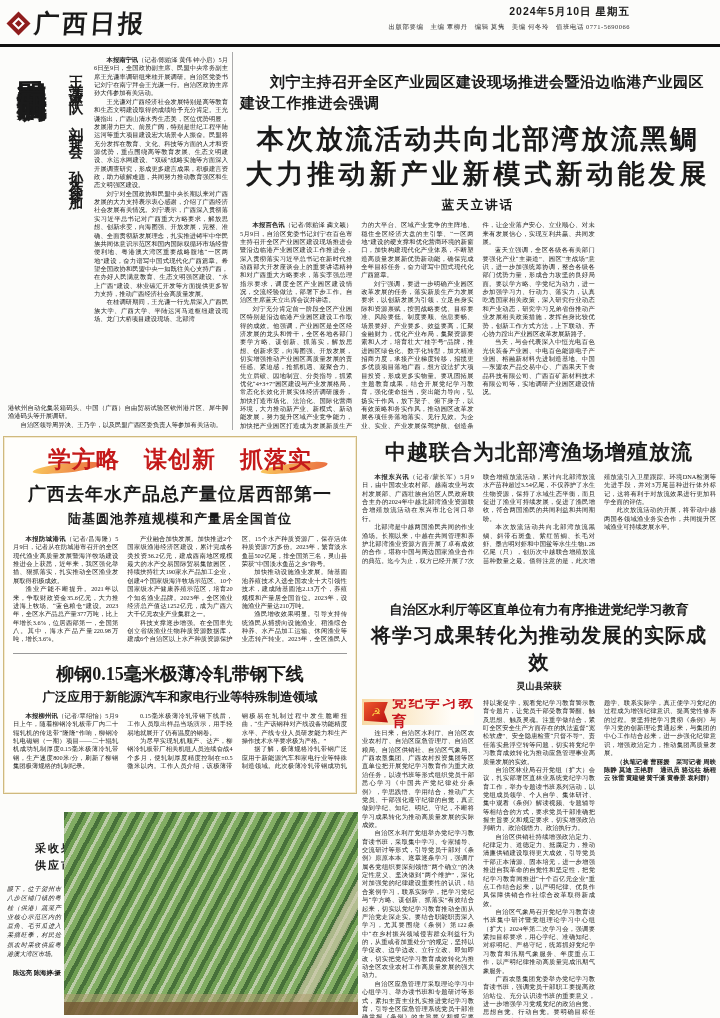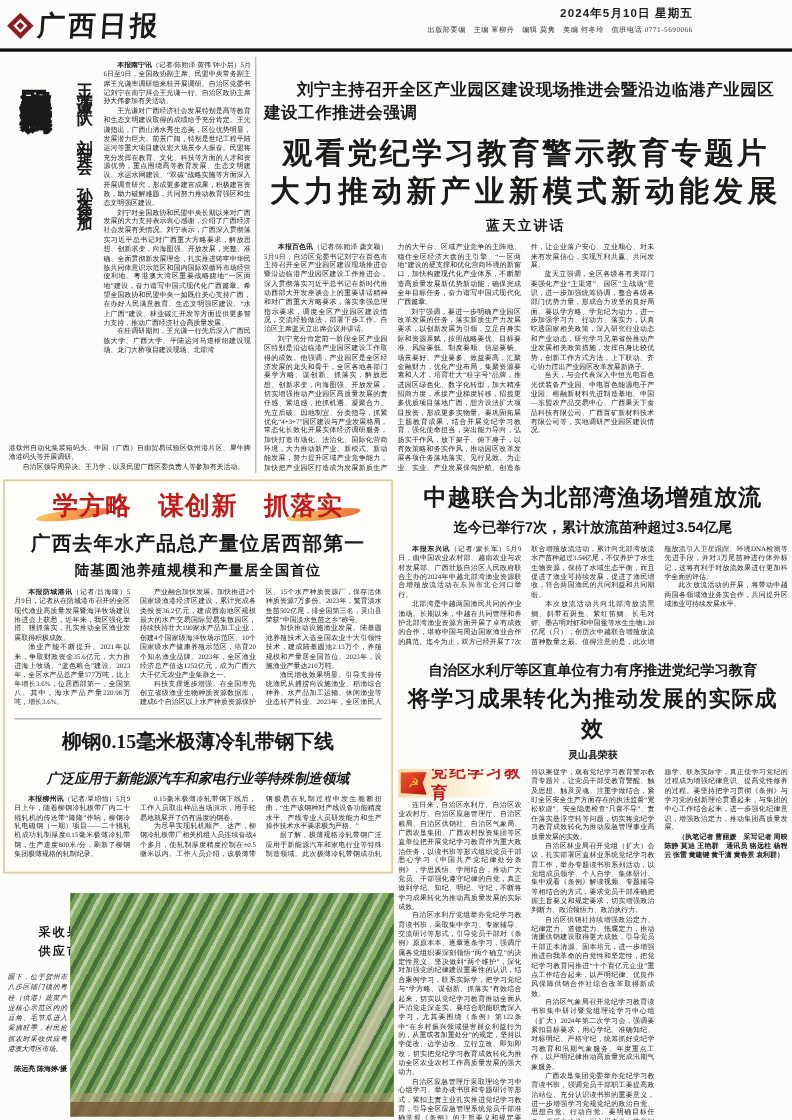--- a/index.html
+++ b/index.html
@@ -115,21 +115,21 @@
       </div>
     <div class="abs body-text no-first-indent" style="left:8px; top:404px; width:220px; height:26px;">
         <p>港钦州自动化集装箱码头、中国（广西）自由贸易试验区钦州港片区、犀牛脚渔港码头等开展调研。</p>
         <p>自治区领导周异决、王乃学，以及民盟广西区委负责人等参加有关活动。</p>
       </div>
   </section>
   <div class="vrule"></div>
 
   <section class="abs" style="left:240px; top:52px; width:476px; height:378px;margin-top:20px;">
     <div class="main-kicker">刘宁主持召开全区产业园区建设现场推进会暨沿边临港产业园区建设工作推进会强调</div>
-    <div class="main-title" style="margin-top:8px;">观看党纪学习教育警示教育专题片</div>
+    <div class="main-title" style="margin-top:8px;">本次放流活动共向北部湾放流黑鲷</div>
     <div class="main-title" style="letter-spacing:4px;">大力推动新产业新模式新动能发展</div>
     <div class="main-speaker">蓝天立讲话</div>
     <div class="body-text cols4" style="margin-top:7px; height:216px;">
         <p><b>本报百色讯</b>（记者/陈贻泽 龚文颖）5月9日，自治区党委书记刘宁在百色市主持召开全区产业园区建设现场推进会暨沿边临港产业园区建设工作推进会，深入贯彻落实习近平总书记在新时代推动西部大开发座谈会上的重要讲话精神和对广西重大方略要求，落实李强总理指示要求，调度全区产业园区建设情况，交流经验做法，部署下步工作。自治区主席蓝天立出席会议并讲话。</p>
         <p>刘宁充分肯定前一阶段全区产业园区特别是沿边临港产业园区建设工作取得的成效。他强调，产业园区是全区经济发展的龙头和骨干，全区各地各部门要学方略、谋创新、抓落实，解放思想、创新求变，向海图强、开放发展，切实增强推动产业园区高质量发展的责任感、紧迫感，抢抓机遇、凝聚合力、先立后破、因地制宜、分类指导，抓紧优化“4+3+7”园区建设与产业发展格局，常态化长效化开展实体经济调研服务，加快打造市场化、法治化、国际化营商环境，大力推动新产业、新模式、新动能发展，努力提升区域产业竞争能力，加快把产业园区打造成为发展新质生产力的大平台、区域产业竞争的主阵地、稳住全区经济大盘的主引擎、“一区两地”建设的硬支撑和优化营商环境的新窗口，加快构建现代化产业体系，不断塑造高质量发展新优势新动能，确保完成全年目标任务，奋力谱写中国式现代化广西篇章。</p>
         <p>刘宁强调，要进一步明确产业园区改革发展的任务，落实新质生产力发展要求，以创新发展为引领，立足自身实际和资源禀赋，按照战略要优、目标要准、风险要低、制度要顺、信息要畅、场景要好、产业要多、效益要高，汇聚金融财力，优化产业布局，集聚资源要素和人才，培育壮大“桂字号”品牌，推进园区绿色化、数字化转型，加大精准招商力度，承接产业梯度转移，招揽更多优质项目落地广西，想方设法扩大项目投资，形成更多实物量。要巩固拓展主题教育成果，结合开展党纪学习教育，强化使命担当，突出能力导向，弘扬实干作风，放下架子、俯下身子，以有效策略和务实作风，推动园区改革发展各项任务落地落实、见行见效。为企业、实业、产业发展保驾护航、创造条件，让企业落户安心、立业顺心、对未来有发展信心，实现互利共赢、共同发展。</p>
         <p>蓝天立强调，全区各级各有关部门要强化产业“主渠道”、园区“主战场”意识，进一步加强统筹协调，整合各级各部门优势力量，形成合力攻坚的良好局面。要以学方略、学党纪为动力，进一步加强学习力、行动力、落实力，认真吃透国家相关政策，深入研究行业动态和产业动态，研究学习兄弟省份推动产业发展相关政策措施，发挥自身比较优势，创新工作方式方法，上下联动、齐心协力蹚出产业园区改革发展新路子。</p>
         <p>当天，与会代表深入中恒光电百色光伏装备产业园、中电百色能源电子产业园、榕融新材料先进制造基地、中国—东盟农产品交易中心、广西果天下食品科技有限公司、广西百矿新材料技术有限公司等，实地调研产业园区建设情况。</p>
       </div>
   </section>
@@ -145,32 +145,31 @@
     <div class="body-text cols3" style="margin-top:7px; height:112px;">
         <p><b>本报防城港讯</b>（记者/吕海隆）5月9日，记者从在防城港市召开的全区现代渔业高质量发展暨海洋牧场建设推进会上获悉，近年来，我区强化举措、狠抓落实，扎实推动全区渔业发展取得积极成效。</p>
         <p>渔业产能不断提升。2021年以来，争取财政资金35.6亿元，大力推进海上牧场、“蓝色粮仓”建设。2023年，全区水产品总产量377万吨，比上年增长3.6%，位居西部第一，全国第八。其中，海水产品产量220.98万吨，增长3.6%。</p>
         <p>产业融合加快发展。加快推进2个国家级渔港经济区建设，累计完成各类投资36.2亿元，建成西南地区规模最大的水产交易国际贸易集散园区，持续扶持壮大190家水产品加工企业，创建4个国家级海洋牧场示范区、10个国家级水产健康养殖示范区，培育20个知名渔业品牌。2023年，全区渔业经济总产值达1252亿元，成为广西六大千亿元农业产业集群之一。</p>
         <p>科技支撑逐步增强。在全国率先创立省级渔业生物种质资源数据库，建成6个自治区以上水产种质资源保护区、15个水产种质资源厂，保存活体种质资源7万多份。2023年，繁育淡水鱼苗502亿尾，排全国第三名，灵山县荣获“中国淡水鱼苗之乡”称号。</p>
         <p>加快推动设施渔业发展。陆基圆池养殖技术入选全国农业十大引领性技术，建成陆基圆池2.13万个，养殖规模和产量居全国首位。2023年，设施渔业产量达210万吨。</p>
         <p>渔民增收效果明显。引导支持传统渔民从捕捞向设施渔业、稻渔综合种养、水产品加工运输、休闲渔业等业态转产转业。2023年，全区渔民人均可支配收入22899元，比全区农村居民人均可支配收入高4243元。</p>
       </div>
     <div class="inner-rule"></div>
     <div class="sec-title" style="font-size:18px; margin-top:8px;">柳钢0.15毫米极薄冷轧带钢下线</div>
-    <div class="sec-sub" style="font-size:12.5px; margin-top:14px;font-style:italic;">广泛应用于新能源汽车和家电行业等特殊制造领域</div>
+    <div class="sec-sub" style="font-size:12.5px; margin-top:3px;">广泛应用于新能源汽车和家电行业等特殊制造领域</div>
     <div class="body-text cols3" style="margin-top:6px; height:66px;">
         <p><b>本报柳州讯</b>（记者/覃绍怡）5月9日上午，随着柳钢冷轧板带厂内二十辊轧机的传送带“隆隆”作响，柳钢冷轧电磁钢（一期）项目——二十辊轧机成功轧制厚度0.15毫米极薄冷轧带钢，生产速度800米/分，刷新了柳钢集团极薄规格的轧制纪录。</p>
         <p>0.15毫米极薄冷轧带钢下线后，工作人员取出样品当场演示，用手轻易地就展开了仍有温度的钢卷。</p>
         <p>为尽早实现轧机顺产、达产，柳钢冷轧板带厂相关机组人员连续奋战4个多月，使轧制厚度精度控制在±0.5微米以内。工作人员介绍，该极薄带钢极易在轧制过程中发生脆断扭曲，“生产该钢种对产线设备功能精度水平、产线专业人员研发能力和生产操作技术水平要求极为严格。”</p>
         <p>据了解，极薄规格冷轧带钢广泛应用于新能源汽车和家电行业等特殊制造领域。此次极薄冷轧带钢成功轧制，标志着柳钢集团具备0.15毫米极薄规格冷轧带钢生产能力，为下一步推进产品结构优化升级迈出了坚实步伐。</p>
       </div>
   </section>
 
   <section class="abs" style="left:362px; top:438px; width:354px; height:160px;">
     <div class="sec-title" style="font-size:21px; letter-spacing:1px;">中越联合为北部湾渔场增殖放流</div>
-    <div class="sec-sub hei" style="font-size:13px; margin-top:5px;">迄今已举行7次，累计放流苗种超过3.54亿尾</div>
     <div class="body-text cols3" style="margin-top:7px; height:96px;">
         <p><b>本报东兴讯</b>（记者/蒙长军）5月9日，由中国农业农村部、越南农业与农村发展部、广西壮族自治区人民政府联合主办的2024年中越北部湾渔业资源联合增殖放流活动在东兴市北仑河口举行。</p>
         <p>北部湾是中越两国渔民共同的作业渔场。长期以来，中越在共同管理和养护北部湾渔业资源方面开展了卓有成效的合作，堪称中国与周边国家渔业合作的典范。迄今为止，双方已经开展了7次联合增殖放流活动，累计向北部湾放流水产苗种超过3.54亿尾，不仅养护了水生生物资源，保持了水域生态平衡，而且促进了渔业可持续发展，促进了渔民增收，符合两国渔民的共同利益和共同期盼。</p>
         <p>本次放流活动共向北部湾放流黑鲷、斜带石斑鱼、紫红笛鲷、长毛对虾、墨吉明对虾和中国鲎等水生生物1.28亿尾（只），创历次中越联合增殖放流苗种数量之最。值得注意的是，此次增殖放流引入卫星跟踪、环境DNA检测等先进手段，并对3万尾苗种进行体外标记，这将有利于对放流效果进行更加科学全面的评估。</p>
         <p>此次放流活动的开展，将带动中越两国各领域渔业务实合作，共同提升区域渔业可持续发展水平。</p>
       </div>
   </section>
 
   <section class="abs" style="left:362px; top:601px; width:354px; height:414px;">
     <div class="sec-sub" style="font-size:13px; font-weight:700;">自治区水利厅等区直单位有力有序推进党纪学习教育</div>

